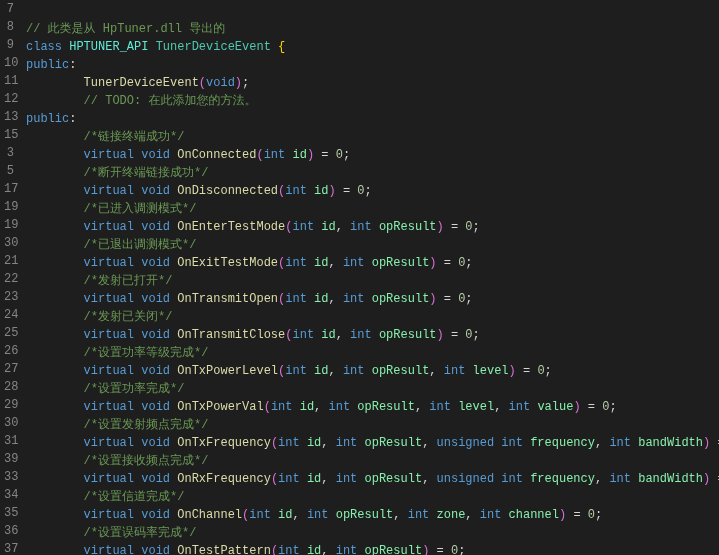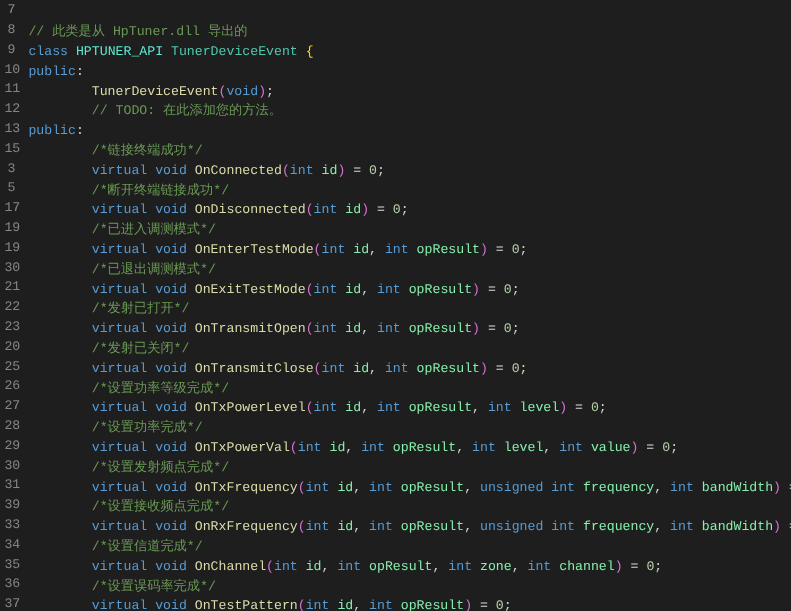--- a/index.html
+++ b/index.html
@@ -63,21 +63,21 @@
       <div>15</div>
       <div>3</div>
       <div>5</div>
       <div>17</div>
       <div>19</div>
       <div>19</div>
       <div>30</div>
       <div>21</div>
       <div>22</div>
       <div>23</div>
-      <div>20</div>
+      <div>24</div>
       <div>25</div>
       <div>26</div>
       <div>27</div>
       <div>28</div>
       <div>29</div>
       <div>30</div>
       <div>31</div>
       <div>39</div>
       <div>33</div>
       <div>34</div>

